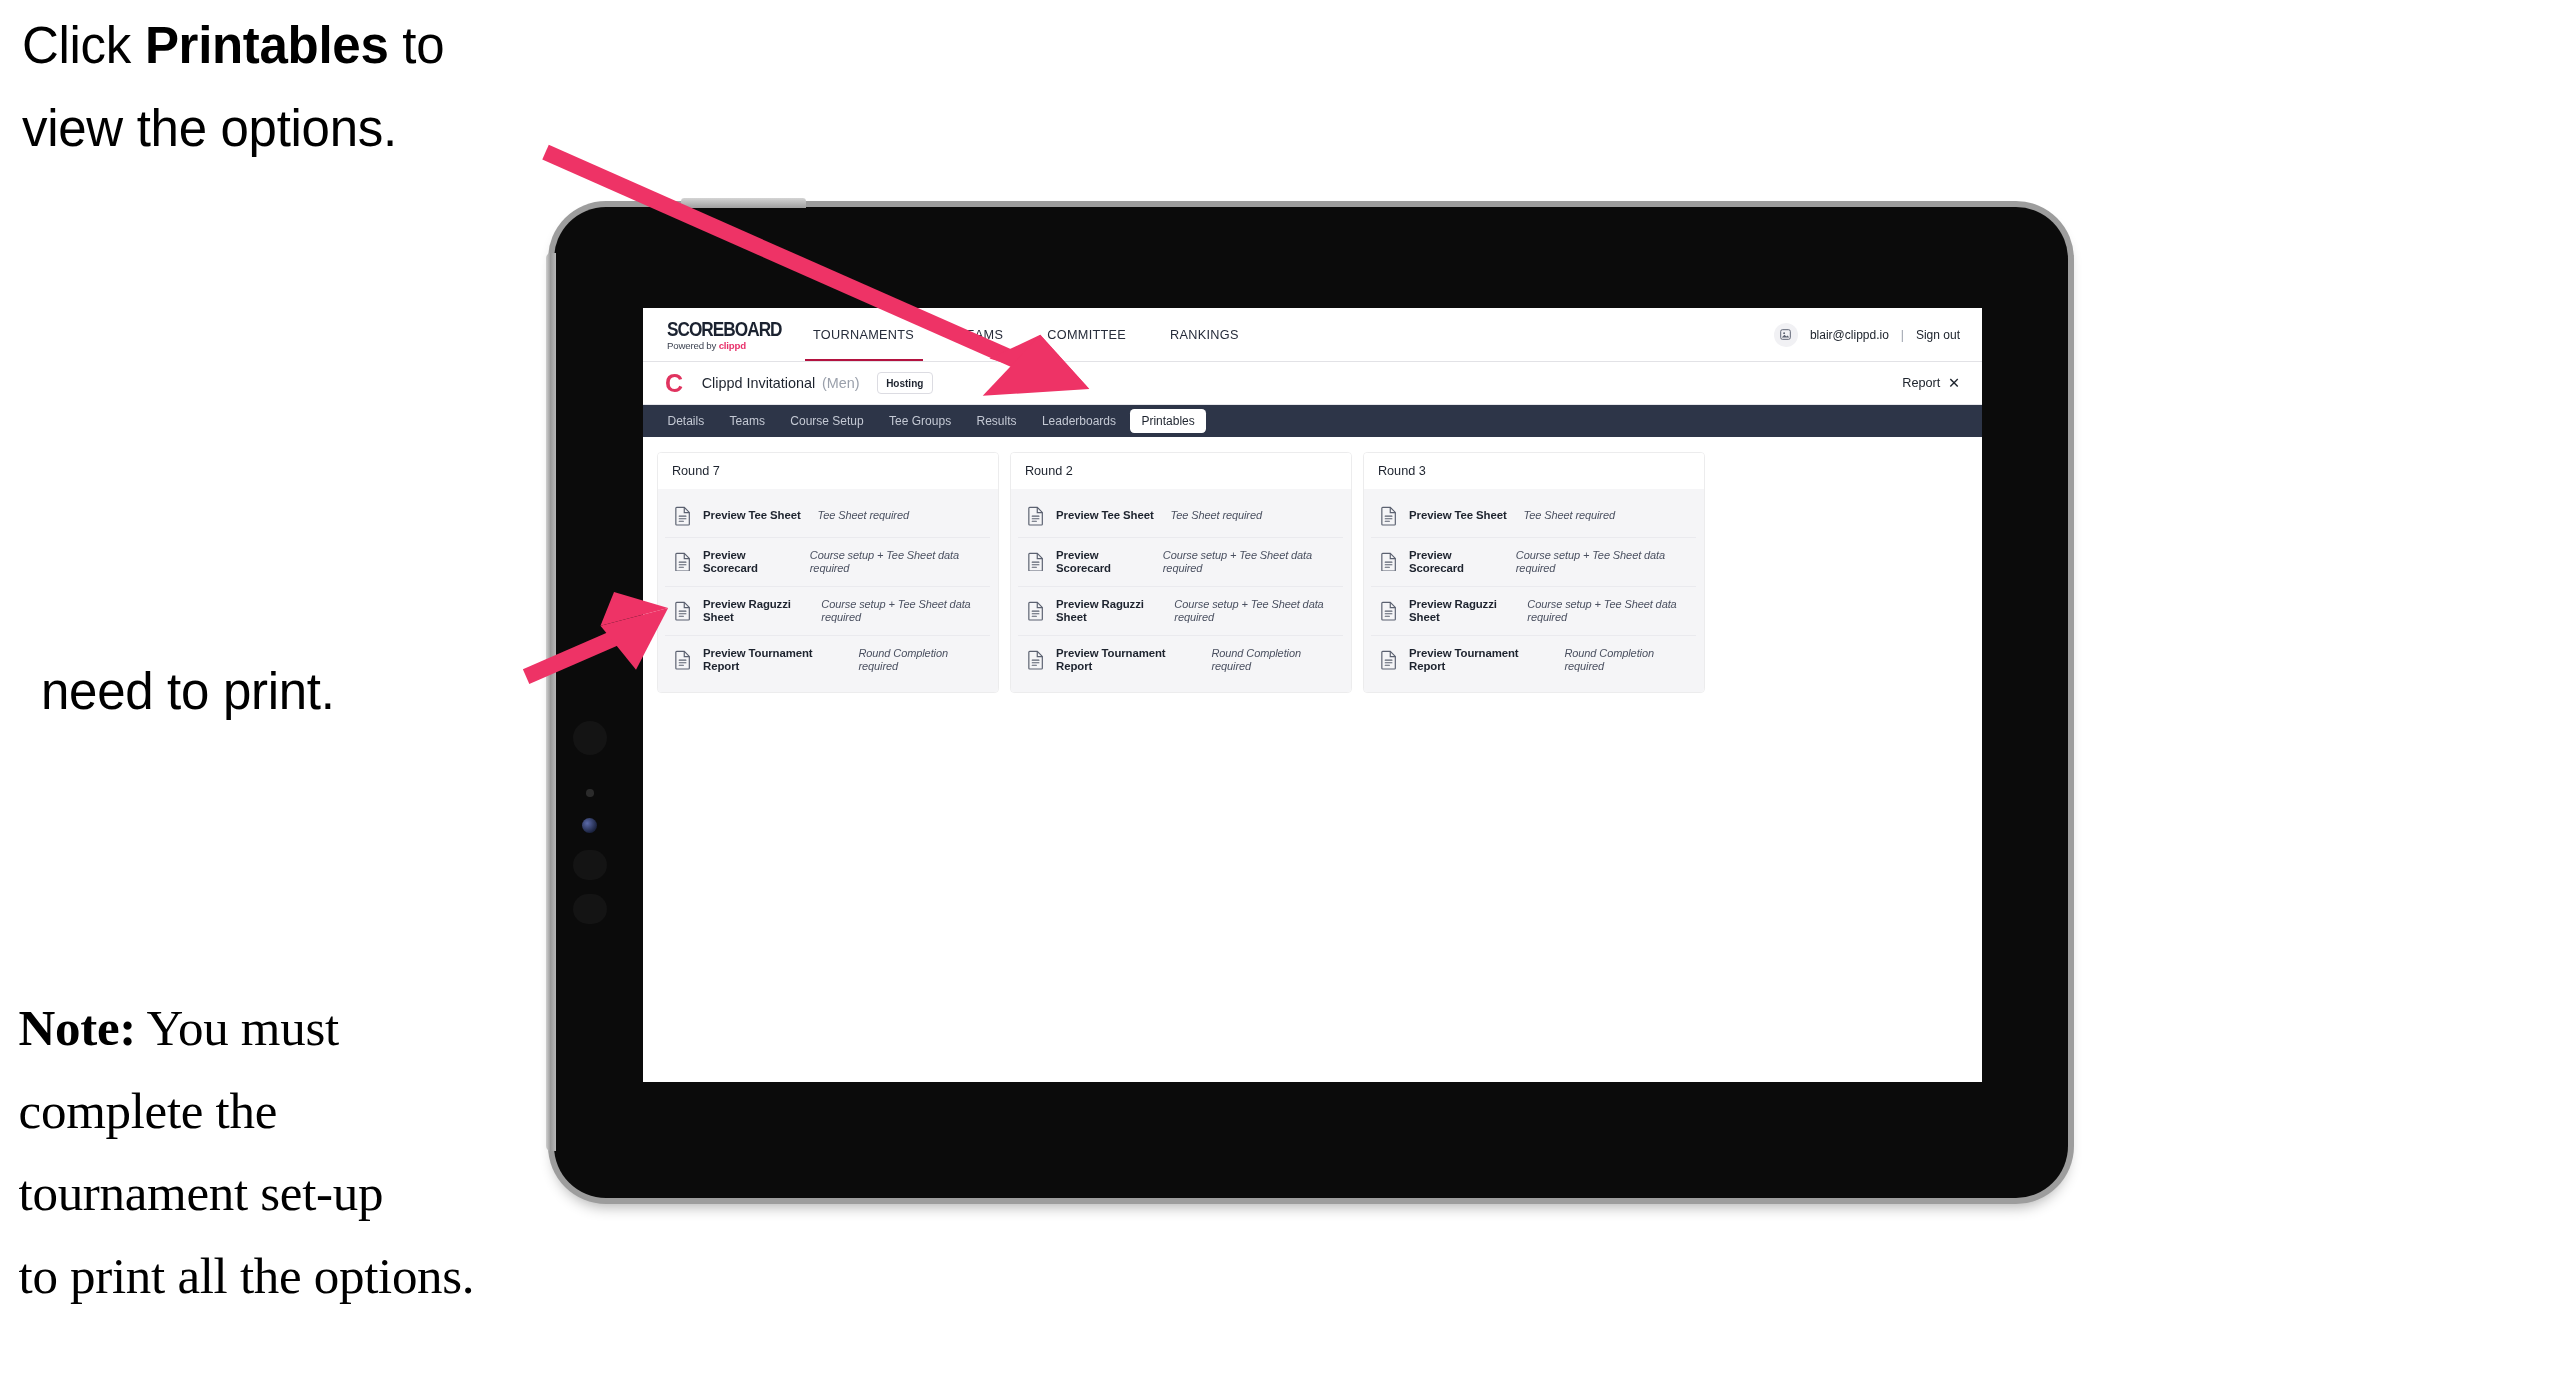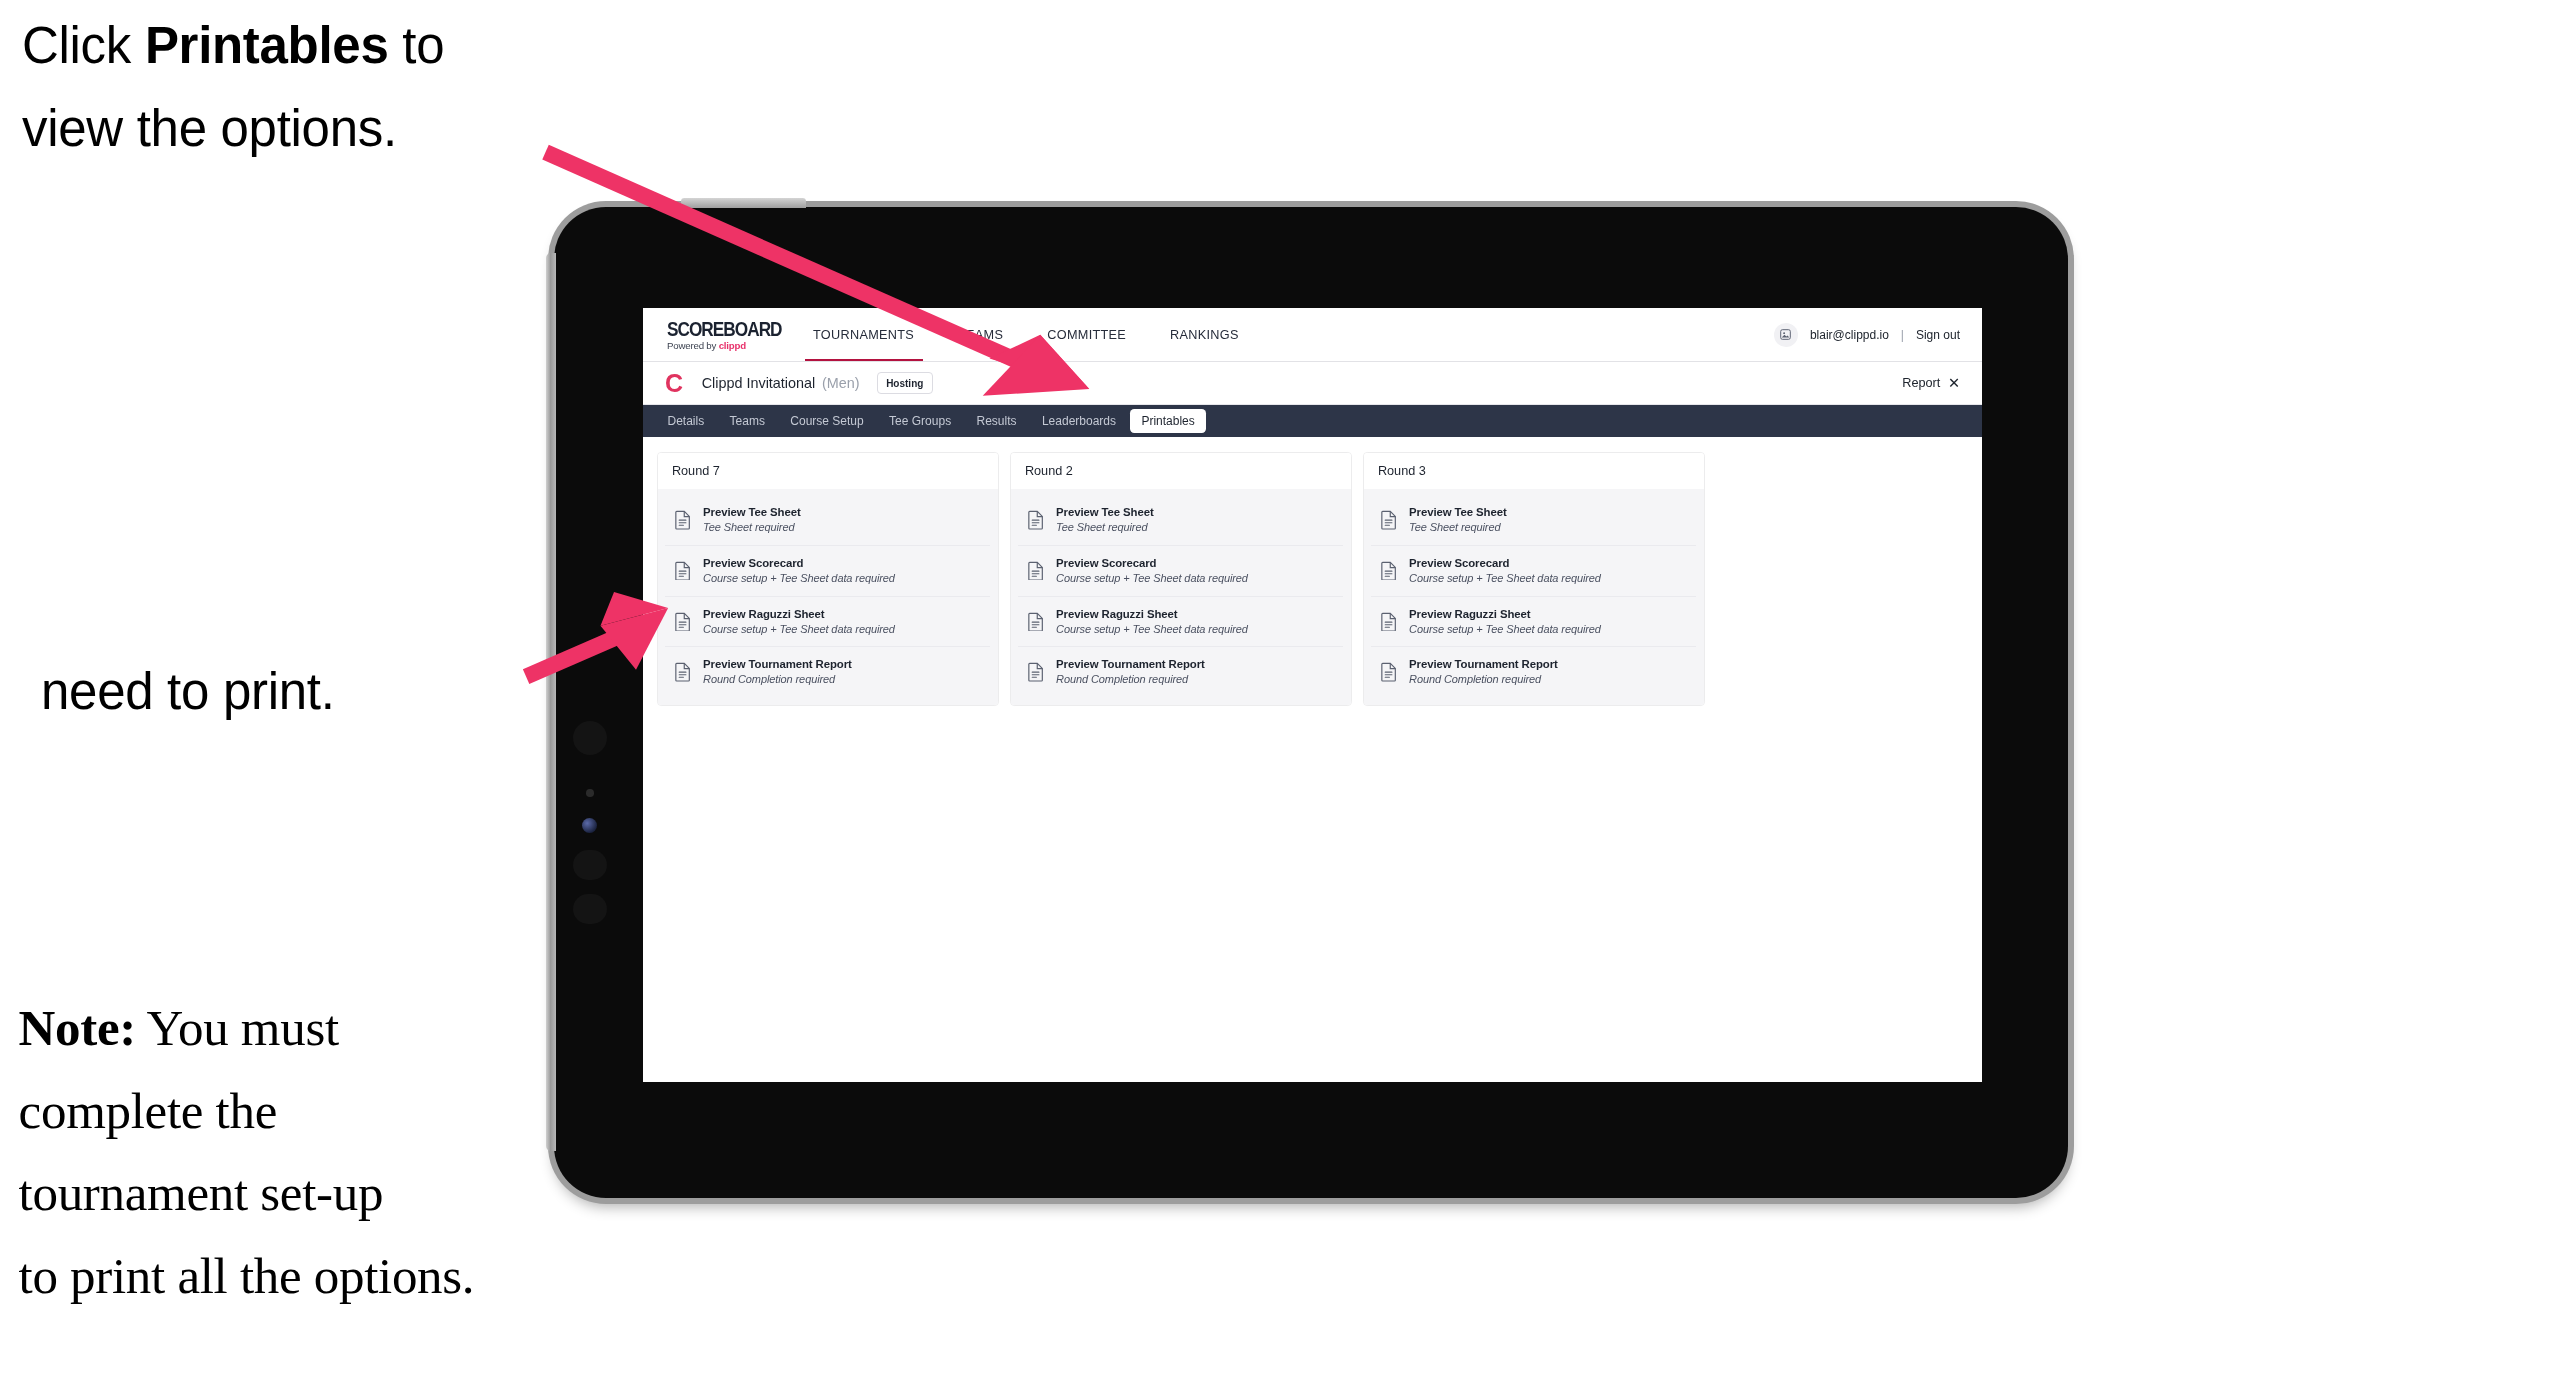--- a/index.html
+++ b/index.html
@@ -274,21 +274,21 @@
     background: #f5f5f7;
     border-bottom: 0.8px solid #eaeaee;
     display: flex;
     align-items: center;
     gap: 12px;
     padding: 11px 8.5px 11px 10px;
     cursor: pointer;
   }
   .print-item:last-child { border-bottom: none; }
   .doc-icon { width: 16px; height: 19.5px; flex: 0 0 auto; }
-  .print-text { display: flex; flex-direction: column; gap: 2px; }
+  .print-text { display: flex; flex-direction: row; gap: 17px; align-items: center; }
   .print-title {
     font-size: 11.4px;
     font-weight: bold;
     color: #1d232e;
     line-height: 1.15;
     letter-spacing: -0.1px;
   }
   .print-sub {
     font-size: 11px;
     font-style: italic;

